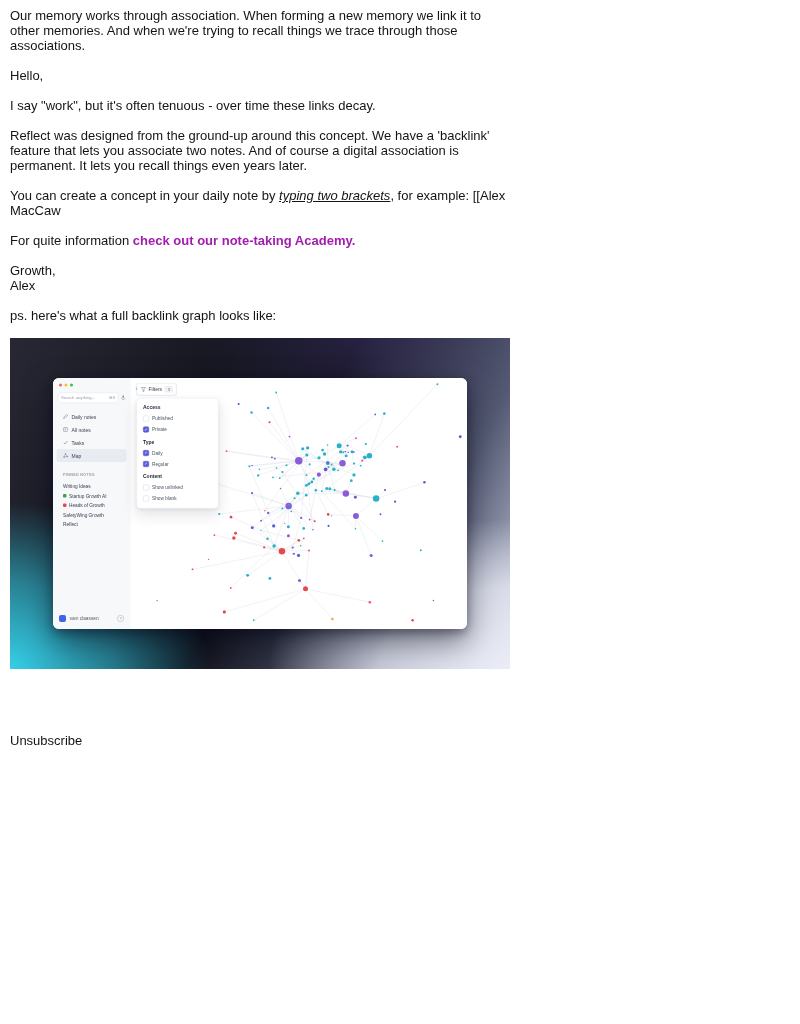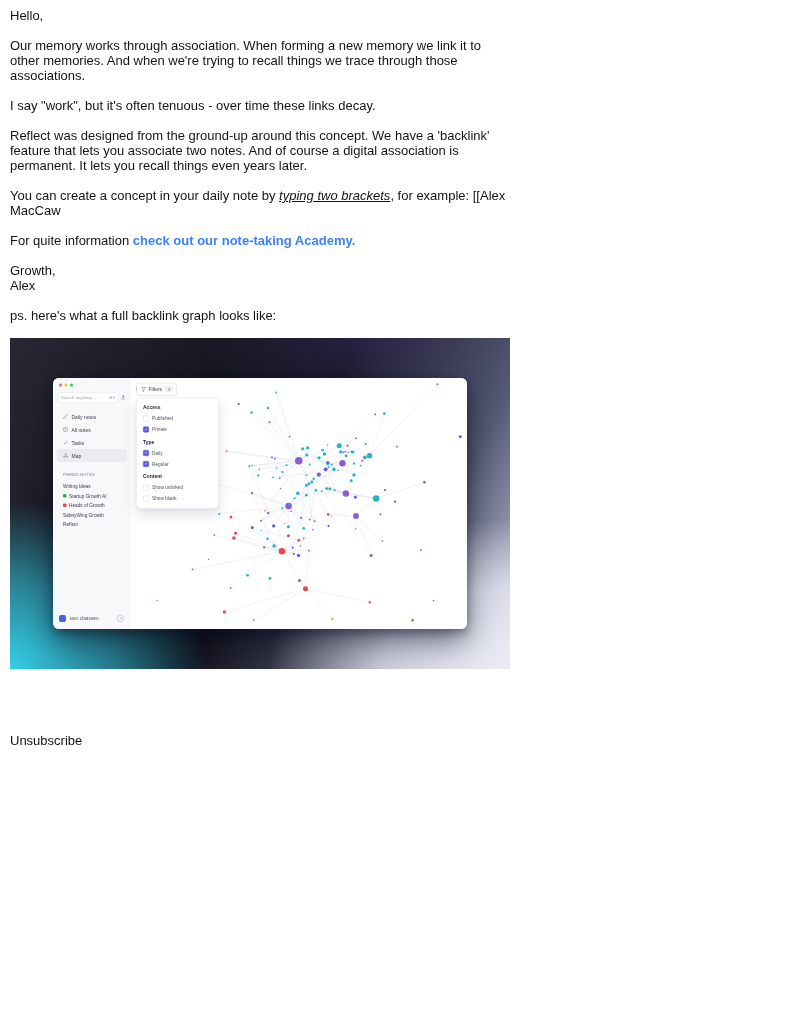--- a/index.html
+++ b/index.html
@@ -1,20 +1,20 @@
 <!DOCTYPE html>
 <html style="--check: #5b5bd6;"><head>
 <meta charset="utf-8">
 <style>
   html,body{margin:0;padding:0;background:#ffffff;}
   body{width:800px;height:1024px;font-family:"Liberation Sans",sans-serif;color:#141414;position:relative;overflow:hidden;}
   .email{padding:8px 0 0 10px;width:500px;font-size:13px;line-height:15px;}
   .email p{margin:0 0 15px 0;}
   .em{font-style:italic;text-decoration:underline;}
-  .bold-link{font-weight:bold;color:#3b82f6;text-decoration:none;cursor:pointer;}
+  .bold-link{font-weight:bold;color:#a21caf;text-decoration:none;cursor:pointer;}
   .unsub{margin-top:64px !important;cursor:pointer;}
 
   
   .shot{width:500px;height:331px;overflow:hidden;margin-top:8px;}
   .shot-inner{width:1000px;height:662px;transform:scale(.5);transform-origin:0 0;position:relative;
     background:
       radial-gradient(55% 70% at 0% 100%, #35cfe8 0%, rgba(53,207,232,.55) 38%, rgba(53,207,232,0) 72%),
       radial-gradient(62% 58% at 100% 100%, #e9ebf5 0%, rgba(233,235,245,.75) 42%, rgba(233,235,245,0) 78%),
       radial-gradient(50% 42% at 72% 0%, rgba(93,74,160,.30), rgba(93,74,160,0) 70%),
       linear-gradient(118deg,#272833 0%,#15161f 34%,#10111a 52%,#555b74 78%,#c7cbde 100%);
@@ -53,22 +53,22 @@
   .fitem{display:flex;align-items:center;gap:6px;margin:0 0 7px 0;}
   .cb{width:10px;height:10px;border-radius:3px;border:1px solid #d2d5de;background:#fff;flex:none;
     color:#fff;font-size:8px;line-height:9px;text-align:center;}
   .cb.on{background:var(--check,#5b5bd6);border-color:var(--check,#5b5bd6);}
   .fitem .flbl{font-size:9.5px;color:#4b5563;}
 </style>
 </head>
 <body>
 
 <div class="email">
+  <p>Our memory works through association. When forming a new memory we link it to other memories. And when we're trying to recall things we trace through those associations.</p>
   <p>Hello,</p>
-  <p>Our memory works through association. When forming a new memory we link it to other memories. And when we're trying to recall things we trace through those associations.</p>
   <p>I say "work", but it's often tenuous - over time these links decay.</p>
   <p>Reflect was designed from the ground-up around this concept. We have a 'backlink' feature that lets you associate two notes. And of course a digital association is permanent. It lets you recall things even years later.</p>
   <p><span>You can create a concept in your daily note by </span><span class="em">typing two brackets</span><span>, for example: [[Alex MacCaw</span></p>
   <p><span>For quite information </span><span class="bold-link">check out our note-taking Academy.</span></p>
   <p><span>Growth,</span><br><span>Alex</span></p>
   <p>ps. here's what a full backlink graph looks like:</p>
 
   <div class="shot">
     <div class="shot-inner">
       <div class="window">

